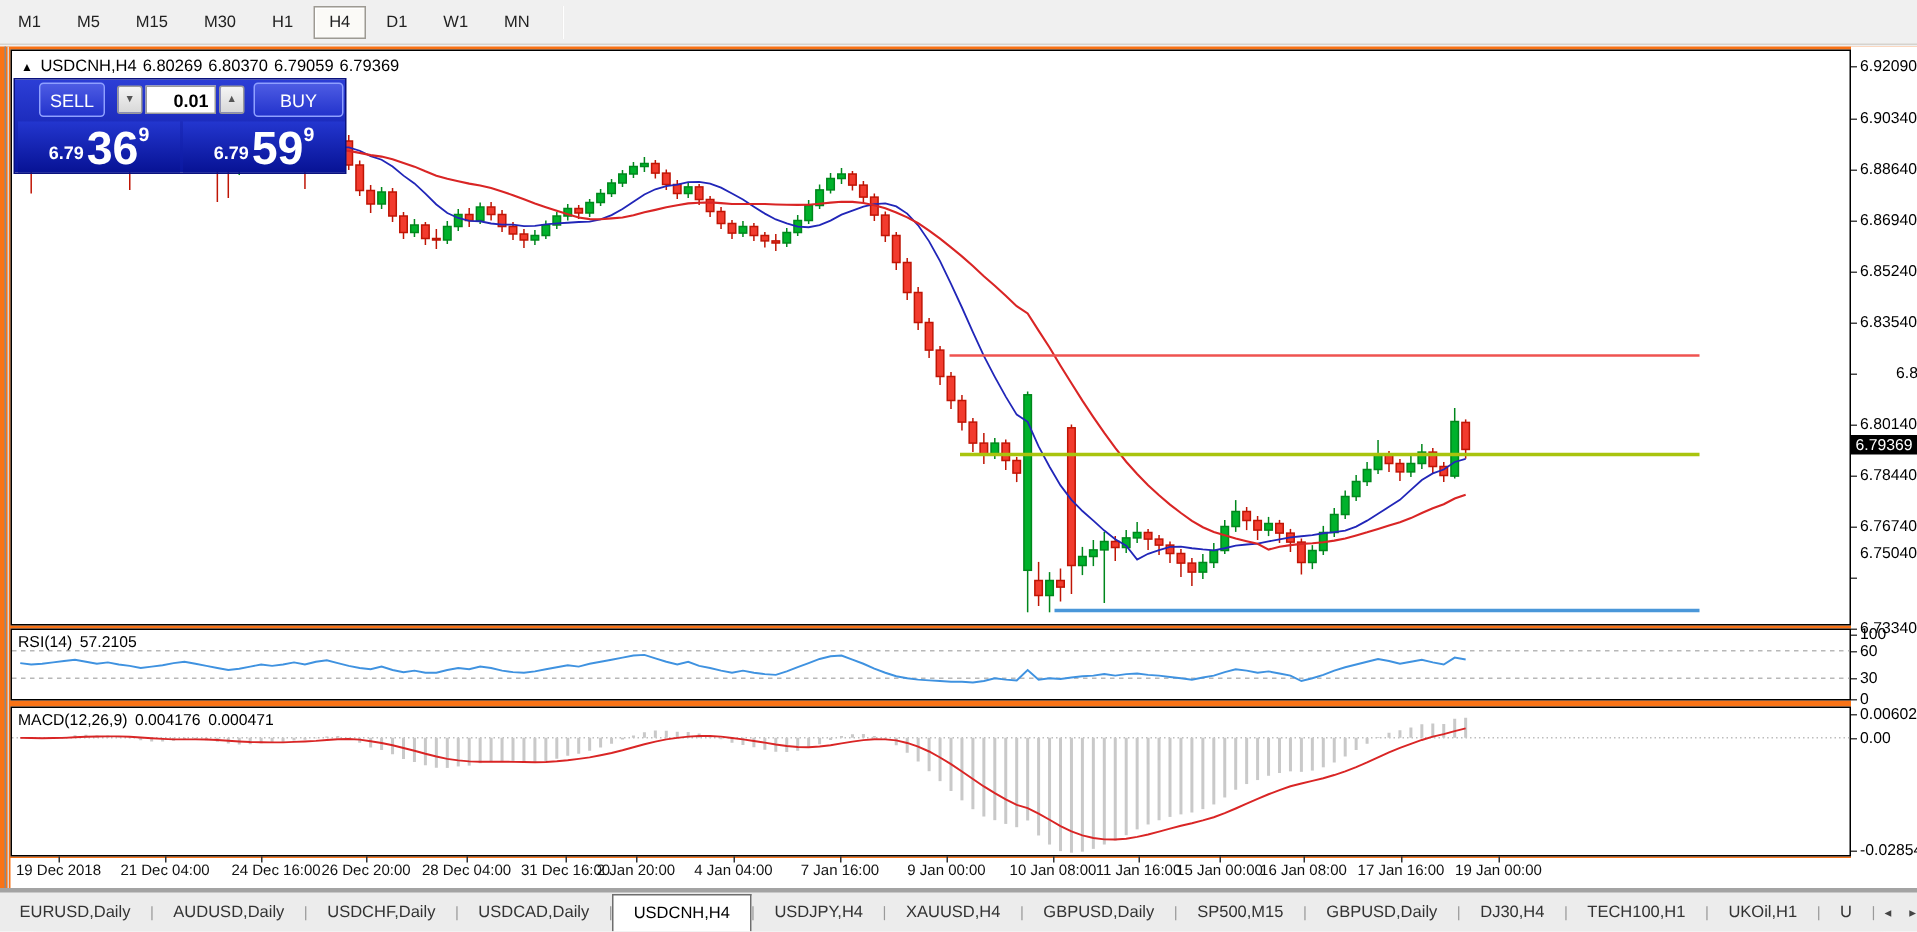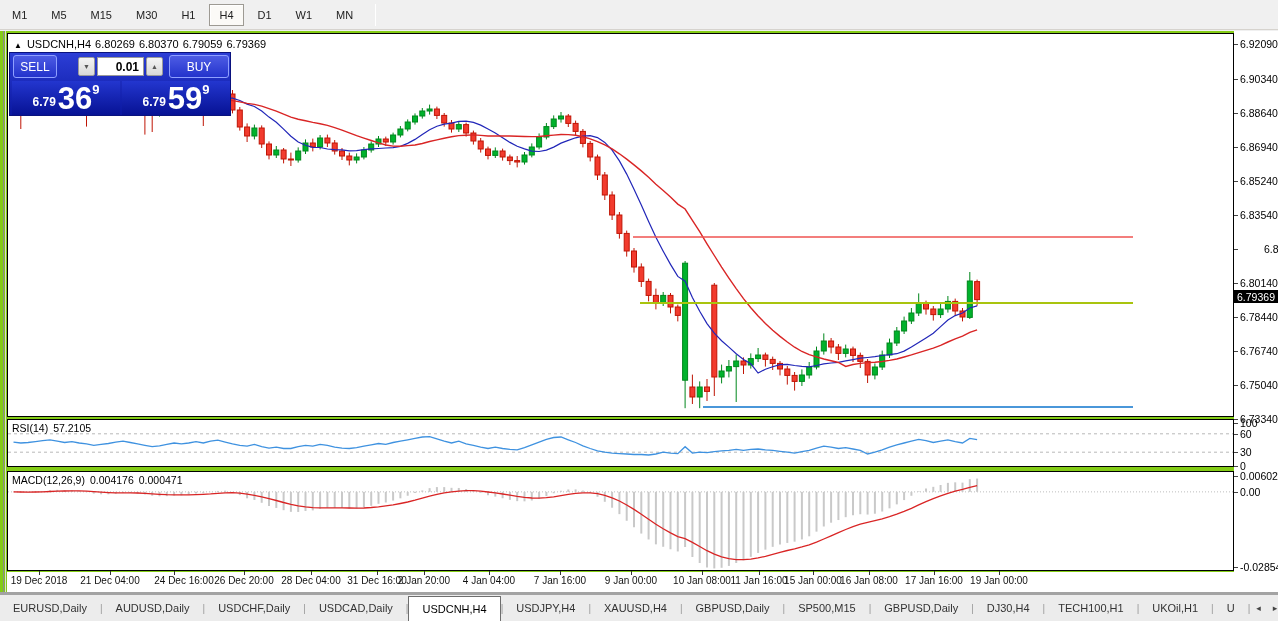--- a/index.html
+++ b/index.html
@@ -8,21 +8,21 @@
   #root { position:absolute; left:0; top:0; width:1278px; height:621px; background:#f0f0f0;border-radius:24px; }
 
   
   #toolbar { position:absolute; left:0; top:0; width:1278px; height:30px; background:#f0f0f0;
              border-bottom:1px solid #d6d3ce; display:flex; align-items:center; padding-left:2px; }
   .tbtn { font-size:11px; color:#222; padding:4px 9px; margin-right:4px; cursor:default; border:1px solid transparent; }
   .tbtn.active { background:#fbfaf7; border:1px solid #9d9a93; box-shadow:inset 1px 1px 0 #fff; }
   .tb-sep { width:1px; height:22px; background:#c9c6c0; margin:0 6px 0 8px; border-right:1px solid #fff; }
 
   
-  #client { position:absolute; left:0; top:31px; width:1278px; height:561px; background:#84cc16; }
+  #client { position:absolute; left:0; top:31px; width:1278px; height:561px; background:#f97316; }
   .win-edge1 { position:absolute; left:3px; top:0; width:1px; height:561px; background:#8a8a8a; }
   .win-edge2 { position:absolute; left:5px; top:0; width:1px; height:561px; background:#d8d8d8; }
 
   .panel { position:absolute; left:7px; width:1227px; background:#fff; border:1px solid #000; }
   #main-panel { top:2px;  height:384px; }
   #rsi-panel  { top:388px; height:48px; }
   #macd-panel { top:440px; height:100px; }
   .panel svg { position:absolute; left:0; top:0; }
 
   #chart-header { position:absolute; left:6px; top:4px; font-size:11px; color:#000; z-index:6; white-space:nowrap; }
@@ -31,21 +31,21 @@
   .ind-label { position:absolute; left:4px; top:2px; font-size:10.5px; color:#000; z-index:6; white-space:nowrap; }
   .ind-label span { margin-right:5px; }
 
   
   #trade-widget { position:absolute; left:1px; top:18px; width:222px; height:64px; z-index:7;
                   background:linear-gradient(#2c3ed6,#0a17a0); border:1px solid #0a127e; }
   .tw-row1 { position:absolute; left:0; top:0; width:100%; height:27px; }
   .tw-btn { position:absolute; top:2px; height:23px; background:linear-gradient(#4d5ce4,#2333cc);
             border:1px solid #8fa0ff; border-radius:3px; color:#fff; font-size:12px;
             display:flex; align-items:center; justify-content:center; cursor:pointer; }
-  #sell-btn { left:3px; width:44px;text-align:center; } #buy-btn { left:159px; width:60px; }
+  #sell-btn { left:16px; width:44px;text-align:center; } #buy-btn { left:159px; width:60px; }
   .spin { position:absolute; top:4px; width:17px; height:19px; background:linear-gradient(#f4f4f4,#d8d8d8);
           border:1px solid #9a9a9a; border-radius:2px; color:#555; font-size:7px;
           display:flex; align-items:center; justify-content:center; cursor:pointer; }
   #spin-down { left:68px; } #spin-up { left:136px; }
   #lot-box { position:absolute; left:87px; top:4px; width:47px; height:19px; background:#fff; border:1px solid #9a9a9a;
              font-size:12px; font-weight:bold; color:#000; display:flex; align-items:center; justify-content:flex-end; padding-right:4px; }
   .tw-price { position:absolute; top:28px; width:108px; height:34px; background:linear-gradient(#2336cf,#071294);
               color:#fff; display:flex; align-items:flex-end; justify-content:center; padding-bottom:3px; cursor:pointer; }
   #sell-quote { left:2px; } #buy-quote { left:112px; }
   .q-small { font-size:12px; font-weight:bold; margin:0 2px 3px 0; }
@@ -598,21 +598,21 @@
         <div class="tick-label" style="top: 178px;">6.83540</div>
         <div class="tick-dash" style="top: 218px;"></div>
         <div class="tick-label" style="top: 212px; margin-left: 24px;">6.81840</div>
         <div class="tick-dash" style="top: 252px;"></div>
         <div class="tick-label" style="top: 246px;">6.80140</div>
         <div class="tick-dash" style="top: 286px;"></div>
         <div class="tick-label" style="top: 280px;">6.78440</div>
         <div class="tick-dash" style="top: 320px;"></div>
         <div class="tick-label" style="top: 314px;">6.76740</div>
         <div class="tick-dash" style="top: 354px;"></div>
-        <div class="tick-label" style="top: 348px;">6.75040</div>
+        <div class="tick-label" style="top: 332px;">6.75040</div>
         <div class="tick-dash" style="top: 388px;"></div>
         <div class="tick-label" style="top: 382px;">6.73340</div>
         <div class="tick-dash" style="top: 392px;"></div>
         <div class="tick-label" style="top: 386px;">100</div>
         <div class="tick-dash" style="top: 403px;"></div>
         <div class="tick-label" style="top: 397px;">60</div>
         <div class="tick-dash" style="top: 421px;"></div>
         <div class="tick-label" style="top: 415px;">30</div>
         <div class="tick-dash" style="top: 435px;"></div>
         <div class="tick-label" style="top: 429px;">0</div>

